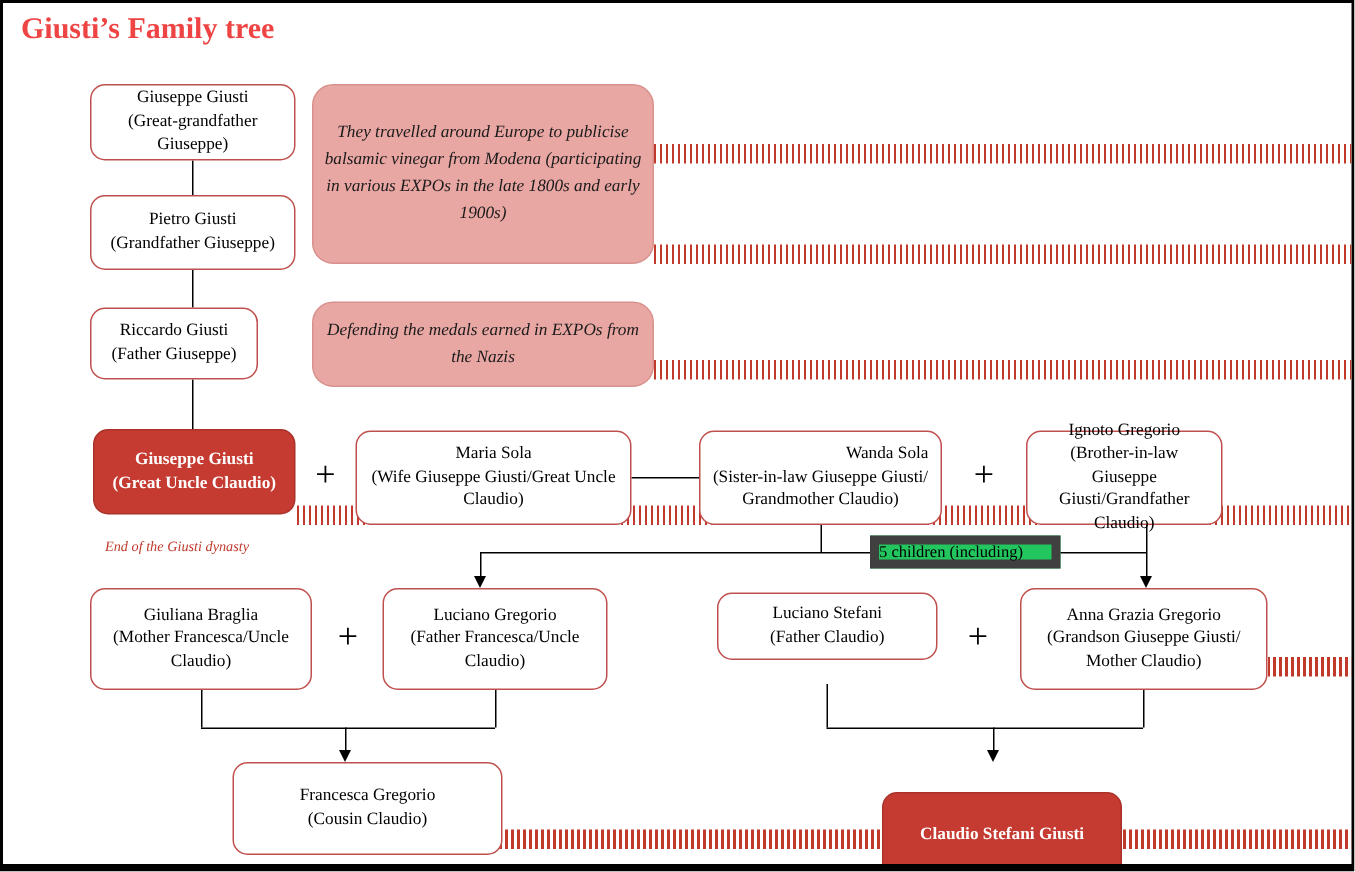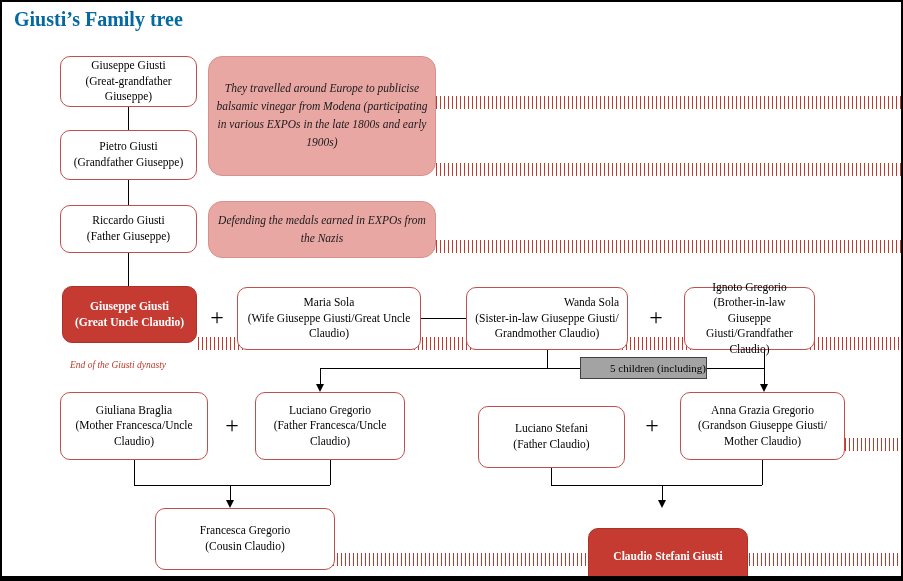--- a/index.html
+++ b/index.html
@@ -4,21 +4,21 @@
 <style>
   * { margin:0; padding:0; box-sizing:border-box; }
   html,body { background:#fff; }
   #slide {
     position:relative; width:903px; height:581px; background:#fff;
     border:solid #000; border-width:2px 2px 5px 2px;
     font-family:"Liberation Serif","DejaVu Serif",serif; overflow:hidden;
   }
   .title {
     position:absolute; left:12px; top:6px; font-size:20px; font-weight:bold;
-    color:#0369a1; z-index:3;
+    color:#ef4444; z-index:3;
   }
   .stripes {
     position:absolute; height:13px; z-index:0;
     background-image:repeating-linear-gradient(90deg,#c0392b 0,#c0392b 1.5px,rgba(0,0,0,0) 1.5px,rgba(0,0,0,0) 4px);
   }
   .pbox {
     position:absolute; background:#fff; border:1.5px solid #c0504d; border-radius:10px;
     display:flex; flex-direction:column; justify-content:center; align-items:center;
     text-align:center; font-size:11.5px; line-height:1.35; color:#000;
     padding:2px 8px; z-index:2;
@@ -32,22 +32,22 @@
   }
   .vline { position:absolute; width:1px; background:#000; z-index:1; }
   .hline { position:absolute; height:1px; background:#000; z-index:1; }
   .arrow-down {
     position:absolute; width:0; height:0; z-index:1;
     border-left:4.5px solid transparent; border-right:4.5px solid transparent;
     border-top:8px solid #000;
   }
   .plus { position:absolute; width:24px; text-align:center; font-size:24px; line-height:1; color:#000; z-index:2; }
   .five {
-    position:absolute; border:1px solid #404040; background:#a3a3a3; font-size:11px;
-    display:flex; align-items:center; justify-content:flex-end; z-index:2; color:#000;
+    position:absolute; border:6px solid #404040; background:#22c55e; font-size:11px;
+    display:flex; align-items:center; justify-content:flex-start; z-index:2; color:#000;
   }
   .dynasty { position:absolute; font-size:9.5px; font-style:italic; color:#c0392b; z-index:2; }
 </style>
 </head>
 <body>
 
 <div id="slide">
 
   <div class="title">Giusti’s Family tree</div>
 
@@ -88,21 +88,21 @@
   </div>
 
   <div class="pbox" style="left:58px; top:54px; width:137px; height:51px;">
     <div>Giuseppe Giusti</div>
     <div>(Great-grandfather Giuseppe)</div>
   </div>
   <div class="pbox" style="left:58px; top:128px; width:137px; height:50px;font-family:Liberation Serif, serif;">
     <div>Pietro Giusti</div>
     <div>(Grandfather Giuseppe)</div>
   </div>
-  <div class="pbox" style="left:58px; top:203px; width:137px; height:48px;">
+  <div class="pbox" style="left:58px; top:203px; width:112px; height:48px;">
     <div>Riccardo Giusti</div>
     <div>(Father Giuseppe)</div>
   </div>
   <div class="pbox red" style="left:60px; top:284px; width:135px; height:57px;">
     <div>Giuseppe Giusti</div>
     <div>(Great Uncle Claudio)</div>
   </div>
   <div class="dynasty" style="left:68px; top:358px;">End of the Giusti dynasty</div>
 
   <div class="plus" style="left:203px; top:303px;">+</div>
@@ -126,21 +126,21 @@
 
   <div class="pbox" style="left:58px; top:390px; width:148px; height:68px;">
     <div>Giuliana Braglia</div>
     <div>(Mother Francesca/Uncle Claudio)</div>
   </div>
   <div class="plus" style="left:218px; top:411px;">+</div>
   <div class="pbox" style="left:253px; top:390px; width:150px; height:68px;">
     <div>Luciano Gregorio</div>
     <div>(Father Francesca/Uncle Claudio)</div>
   </div>
-  <div class="pbox" style="left:476px; top:404px; width:147px; height:62px;">
+  <div class="pbox" style="left:476px; top:393px; width:147px; height:45px;">
     <div>Luciano Stefani</div>
     <div>(Father Claudio)</div>
   </div>
   <div class="plus" style="left:638px; top:411px;">+</div>
   <div class="pbox" style="left:678px; top:390px; width:165px; height:68px;">
     <div>Anna Grazia Gregorio</div>
     <div>(Grandson Giuseppe Giusti/ Mother Claudio)</div>
   </div>
 
   <div class="pbox" style="left:153px; top:506px; width:180px; height:62px;">

